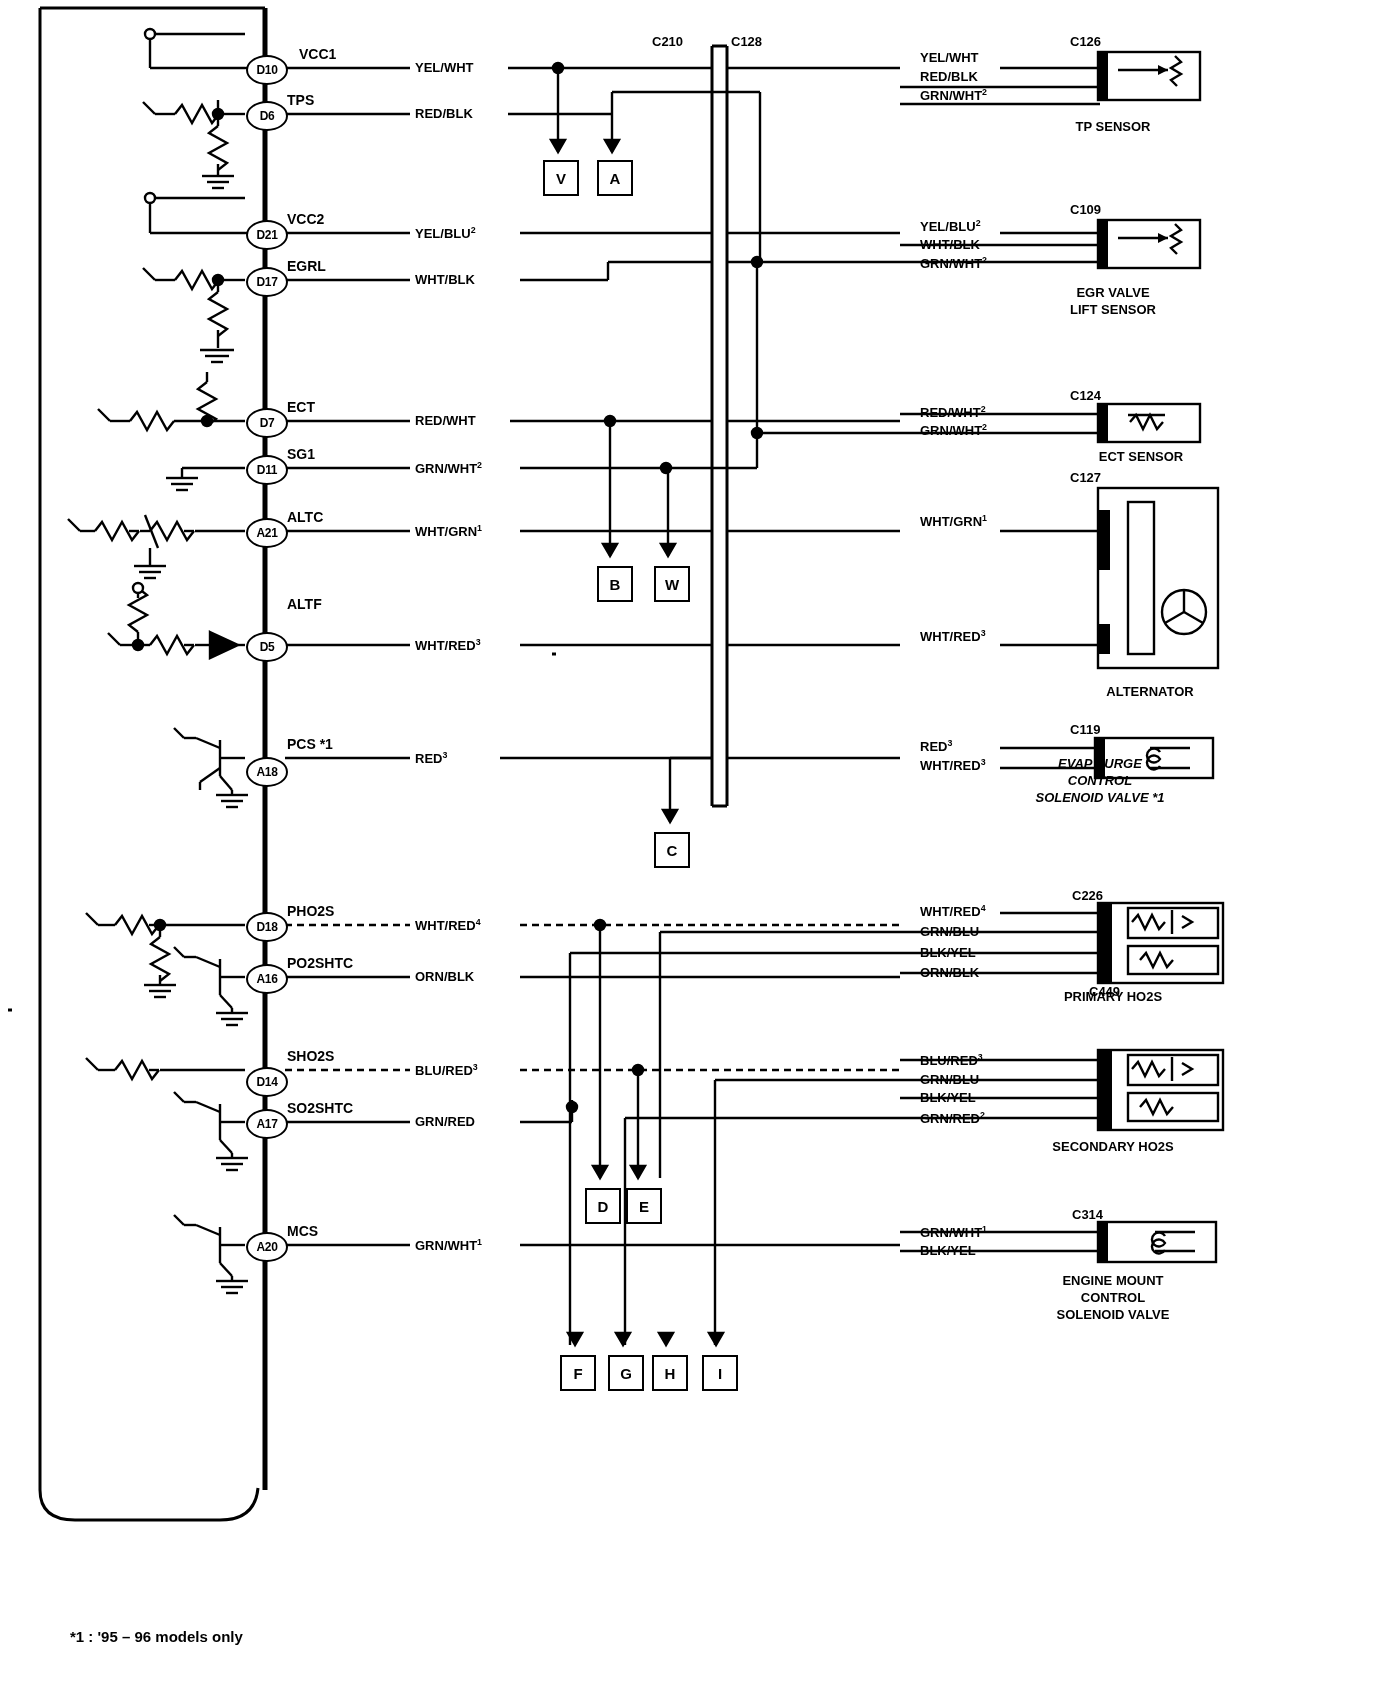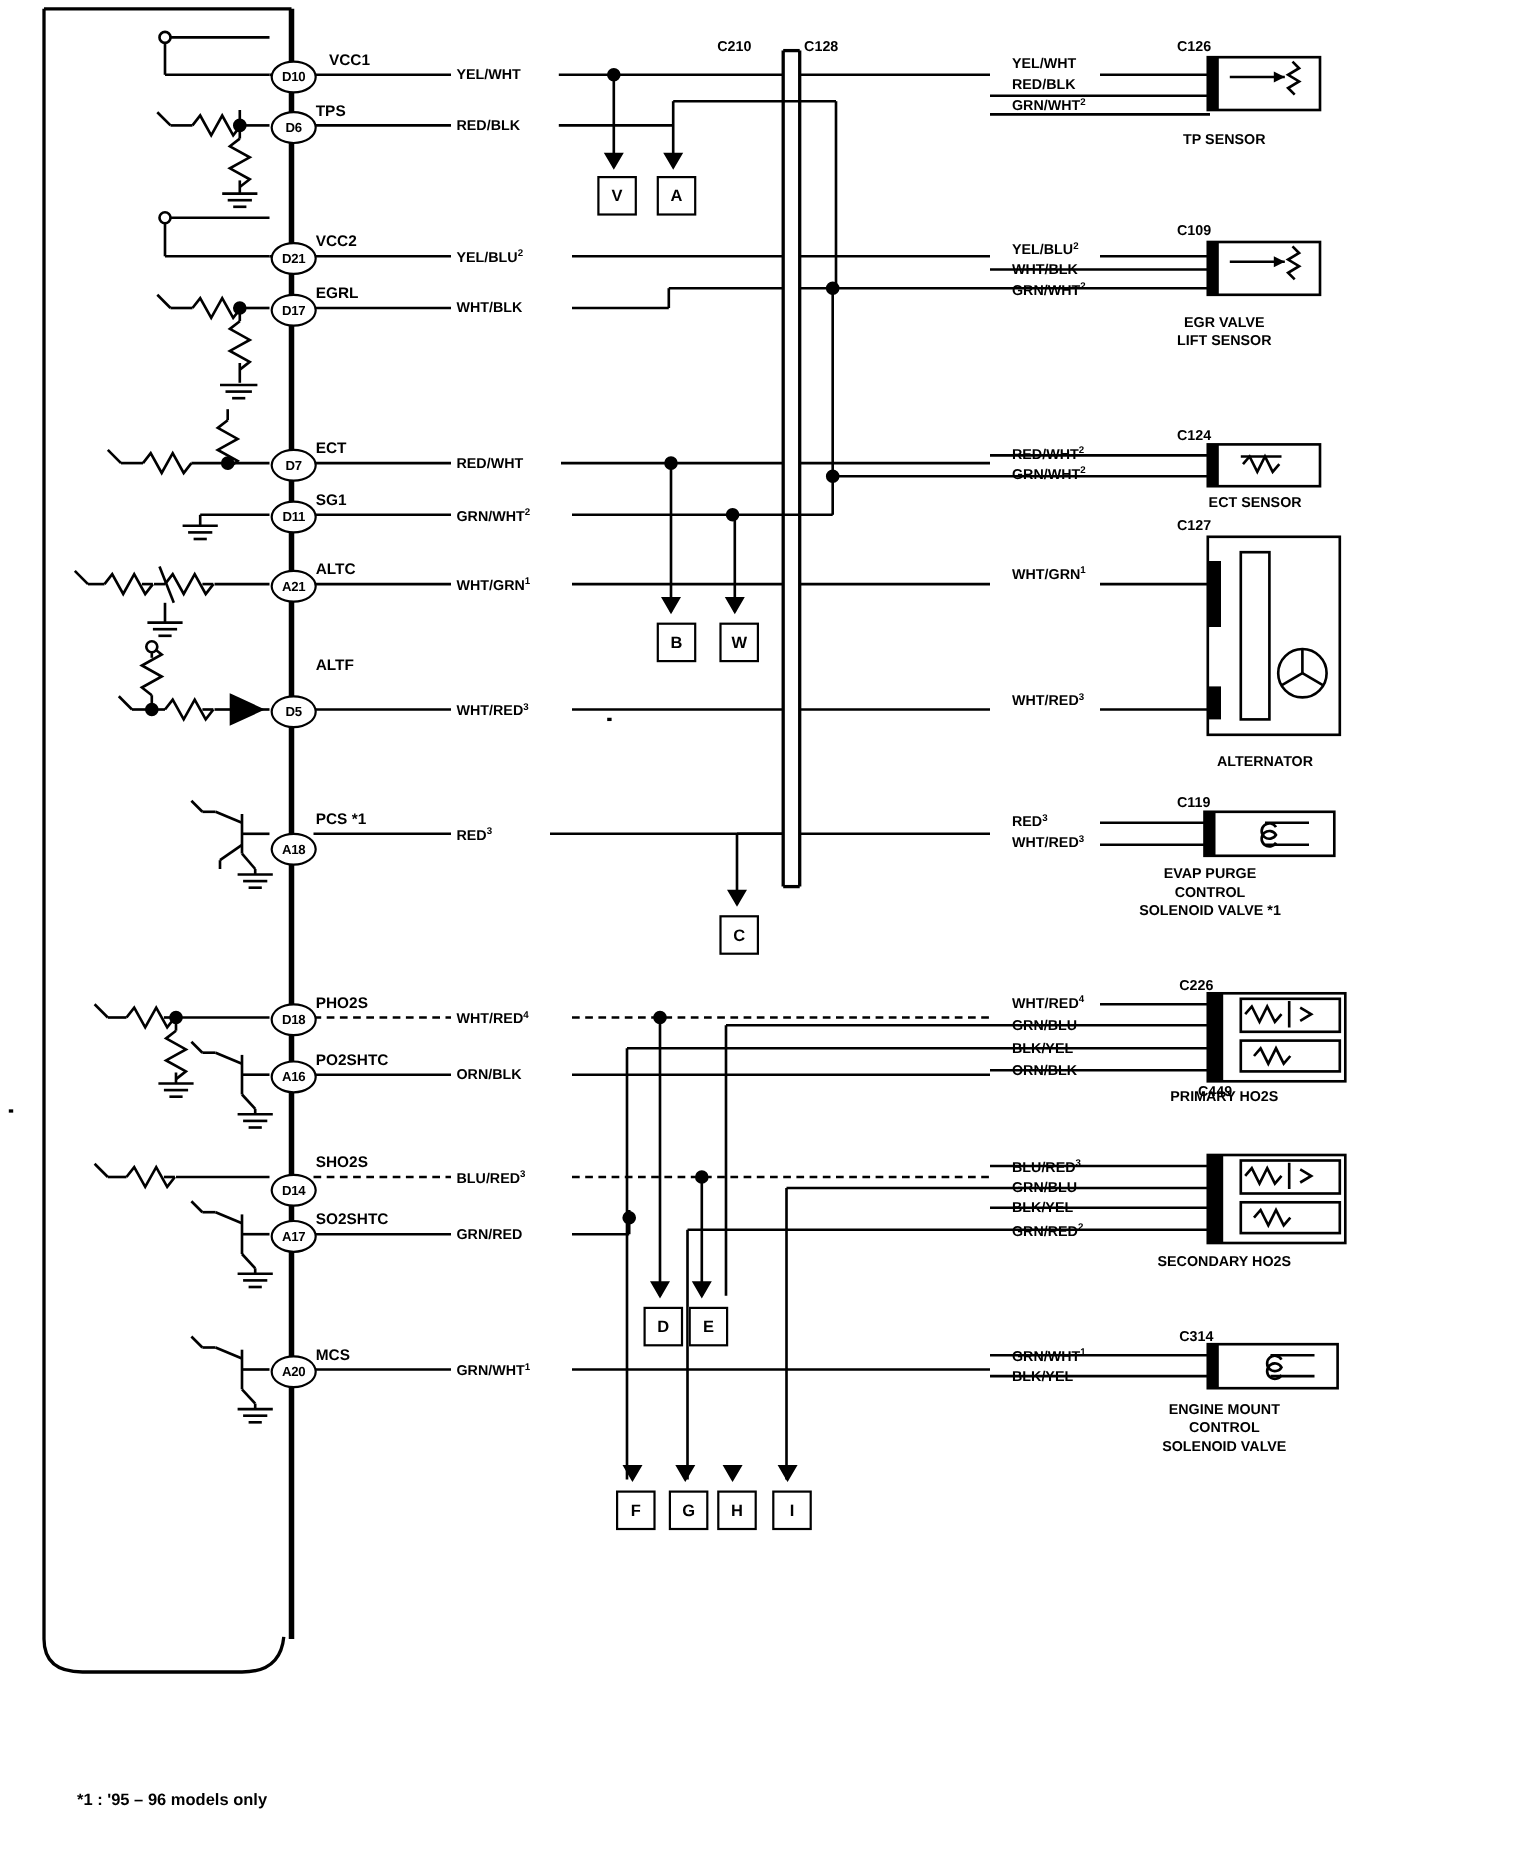--- a/index.html
+++ b/index.html
@@ -423,21 +423,21 @@
       <div class="wire" style="left: 920px; top: 404px;">RED/WHT<sup>2</sup></div>
       <div class="wire" style="left: 920px; top: 422px;">GRN/WHT<sup>2</sup></div>
       <div class="dev" style="left: 1113px; top: 448px; transform: translateX(-50%); margin-left: 28px;">ECT SENSOR</div>
       <div class="conn" style="left: 1070px; top: 470px;">C127</div>
       <div class="wire" style="left: 920px; top: 513px;">WHT/GRN<sup>1</sup></div>
       <div class="wire" style="left: 920px; top: 628px;">WHT/RED<sup>3</sup></div>
       <div class="dev" style="left: 1113px; top: 683px; transform: translateX(-50%); margin-left: 37px;">ALTERNATOR</div>
       <div class="conn" style="left: 1070px; top: 722px;">C119</div>
       <div class="wire" style="left: 920px; top: 738px;">RED<sup>3</sup></div>
       <div class="wire" style="left: 920px; top: 757px;">WHT/RED<sup>3</sup></div>
-      <div class="dev" style="left: 1100px; top: 785px; transform: translateX(-50%);">EVAP PURGE<br>CONTROL<br>SOLENOID VALVE *1</div>
+      <div class="dev" style="left: 1100px; top: 755px; transform: translateX(-50%); font-style: italic;">EVAP PURGE<br>CONTROL<br>SOLENOID VALVE *1</div>
       <div class="conn" style="left: 1072px; top: 888px;">C226</div>
       <div class="wire" style="left: 920px; top: 903px;">WHT/RED<sup>4</sup></div>
       <div class="wire" style="left: 920px; top: 924px;">GRN/BLU</div>
       <div class="wire" style="left: 920px; top: 945px;">BLK/YEL</div>
       <div class="wire" style="left: 920px; top: 965px;">ORN/BLK</div>
       <div class="dev" style="left: 1113px; top: 988px; transform: translateX(-50%);">PRIMARY HO2S</div>
       <div class="conn" style="left: 1072px; top: 984px; margin-left: 17px;">C449</div>
       <div class="wire" style="left: 920px; top: 1052px;">BLU/RED<sup>3</sup></div>
       <div class="wire" style="left: 920px; top: 1072px;">GRN/BLU</div>
       <div class="wire" style="left: 920px; top: 1090px;">BLK/YEL</div>

